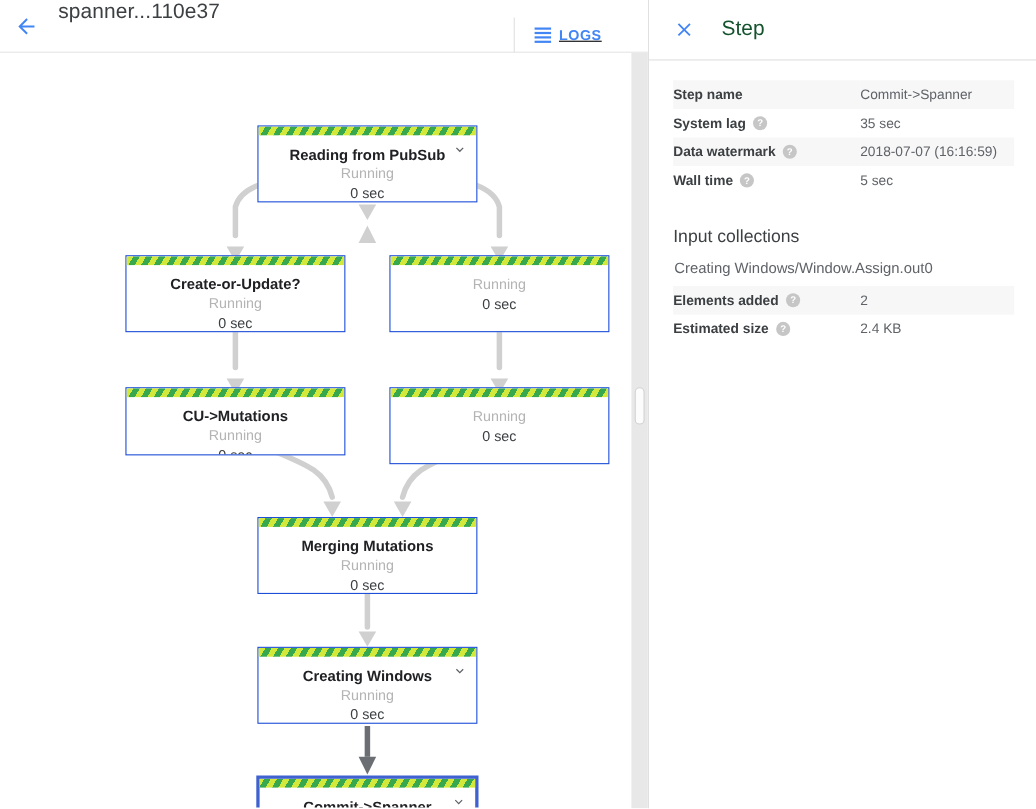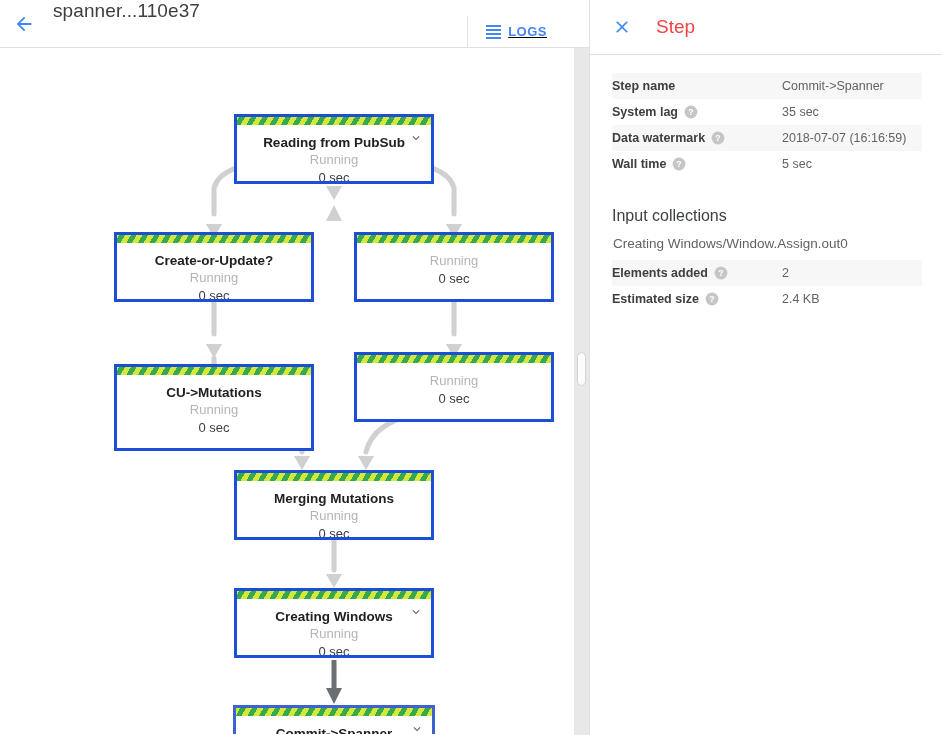--- a/index.html
+++ b/index.html
@@ -72,21 +72,21 @@
     position: relative;
     width: 590px; height: 686px;
     background: #ffffff;
     overflow: hidden;
   }
   #edges { position: absolute; left:0; top:0; width: 590px; height: 686px; }
 
   .node {
     position: absolute;
     background: #ffffff;
-    border: 3px solid #1d4ed8;
+    border: 1px solid #1d4ed8;
     text-align: center;
     overflow: hidden;
   }
   .node.selected {
     border: 3px solid #3f62d0;
   }
   .node-stripe {
     height: 8px;
     width: 100%;
     background-image: repeating-linear-gradient(
@@ -148,21 +148,21 @@
     height: 55px;
     border-bottom: 1px solid #e0e0e0;
     display: flex; align-items: center;
   }
   .close-btn {
     width: 48px; height: 48px; margin-left: 8px;
     display: flex; align-items: center; justify-content: center;
     cursor: pointer;
   }
   #right-title {
-    font-size: 19px; color: #ef4444; margin-left: 10px;
+    font-size: 19px; color: #14532d; margin-left: 10px;
   }
   #right-body { padding: 18px 20px 0 22px; }
   .section-title {
     font-size: 16px;
     color: #3c4043;
     margin: 0 0 11px 0;
     font-weight: normal;
   }
   .section-title.second { margin-top: 30px; }
   .collection-name {
@@ -282,21 +282,21 @@
             <div class="node-time">0 sec</div>
           </div>
         </div>
         <div class="node" style="left: 354px; top: 184px; width: 200px; height: 70px;">
           <div class="node-stripe"></div>
           <div class="node-body">
             <div class="node-status">Running</div>
             <div class="node-time">0 sec</div>
           </div>
         </div>
-        <div class="node" style="left: 114px; top: 304px; width: 200px; height: 87px; margin-top: 12px;">
+        <div class="node" style="left: 114px; top: 304px; width: 200px; height: 62px;">
           <div class="node-stripe"></div>
           <div class="node-body">
             <div class="node-title">CU-&gt;Mutations</div>
             <div class="node-status">Running</div>
             <div class="node-time">0 sec</div>
           </div>
         </div>
         <div class="node" style="left: 354px; top: 304px; width: 200px; height: 70px;">
           <div class="node-stripe"></div>
           <div class="node-body">

